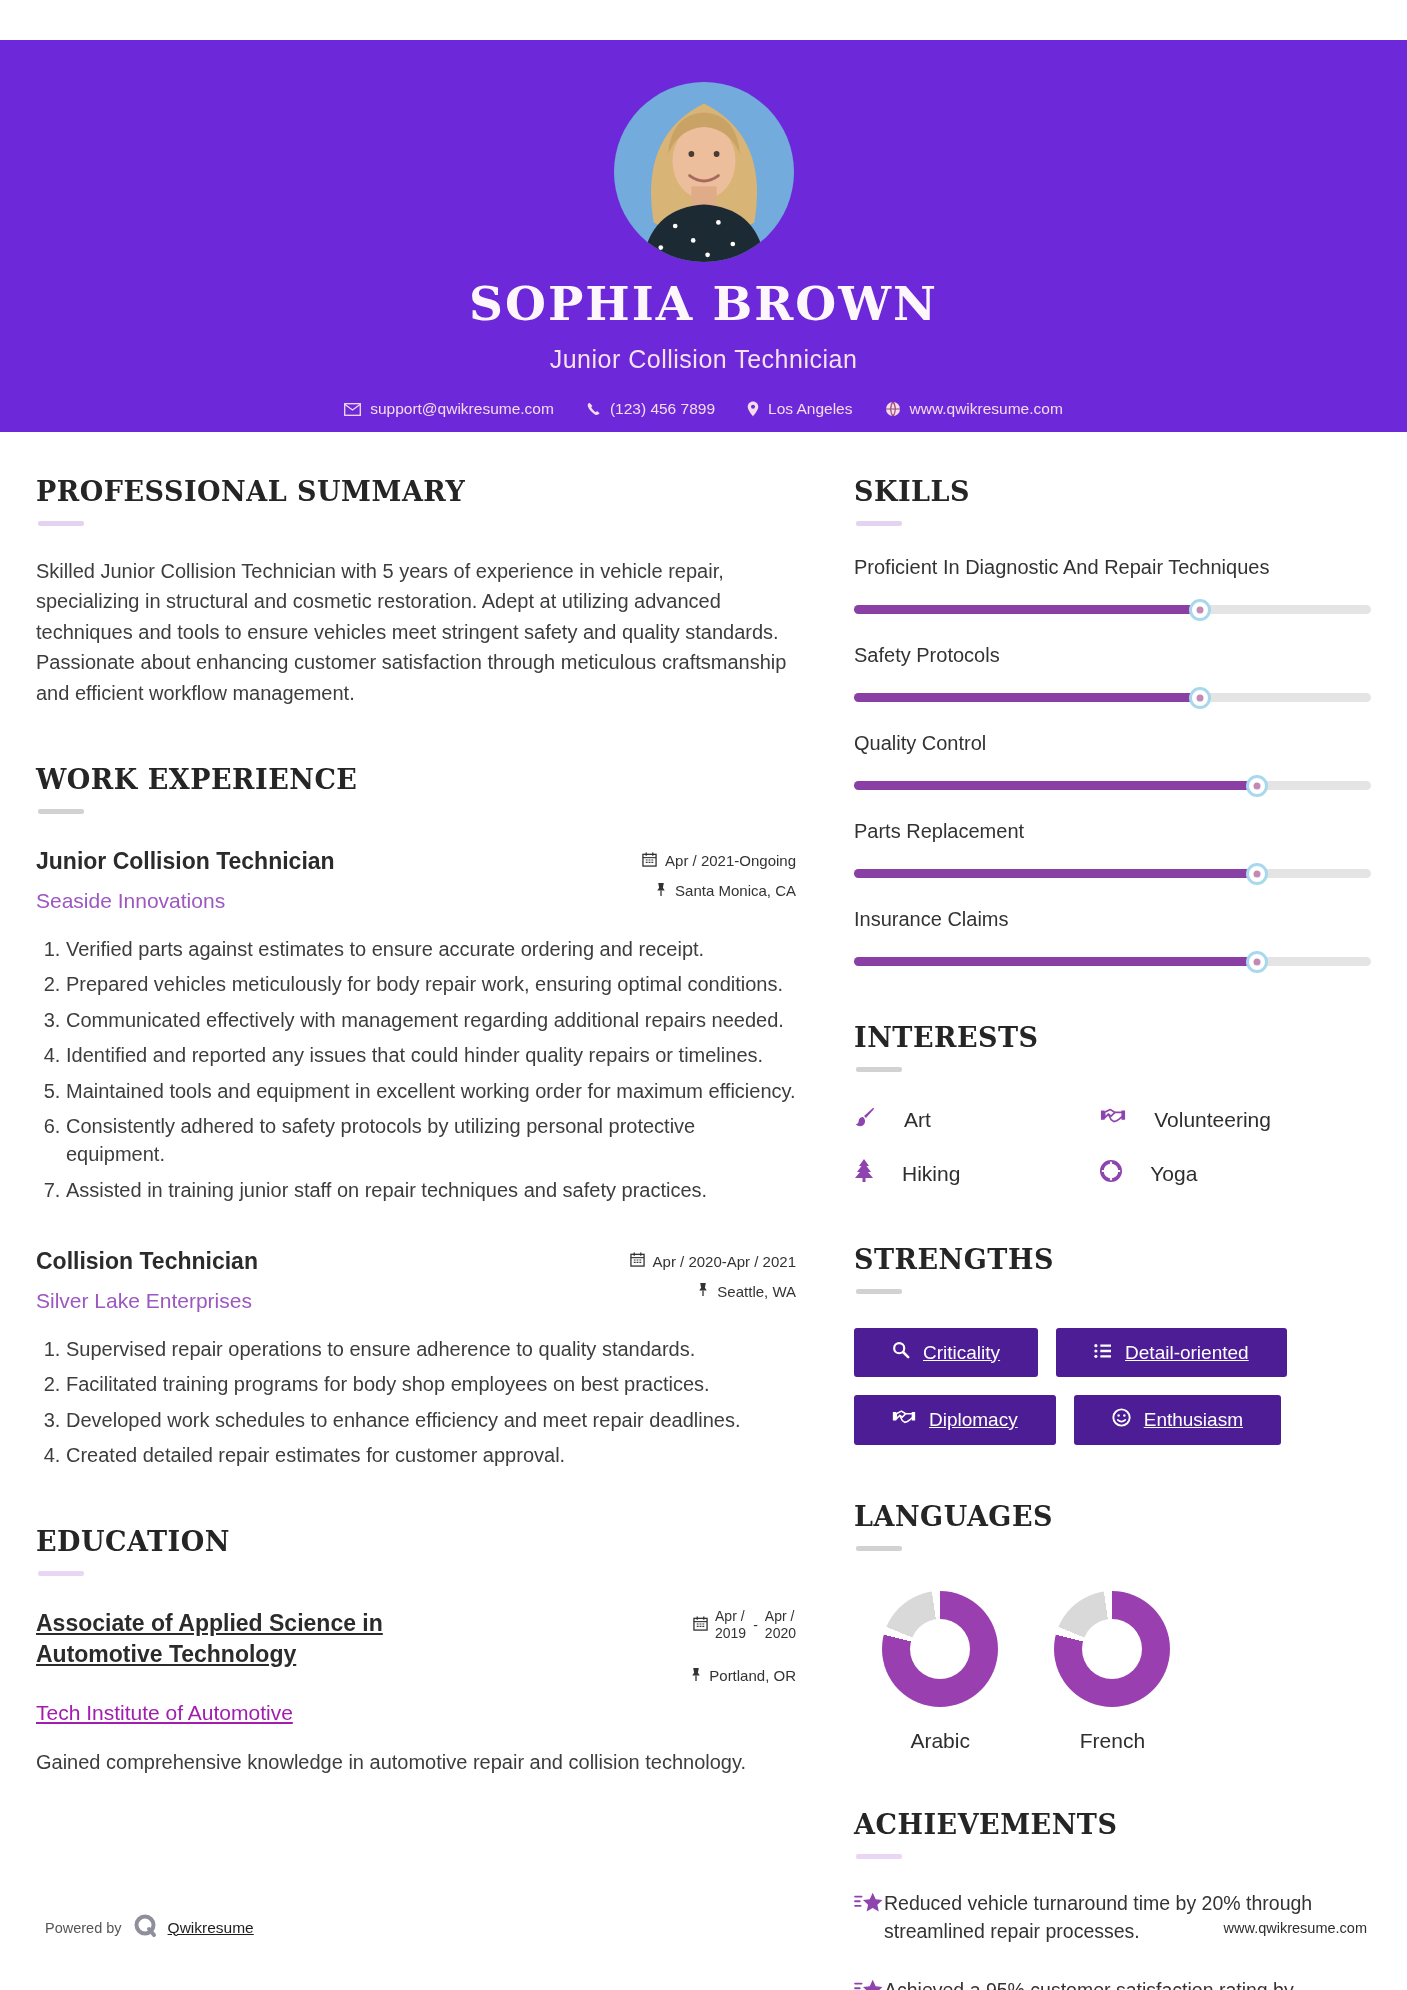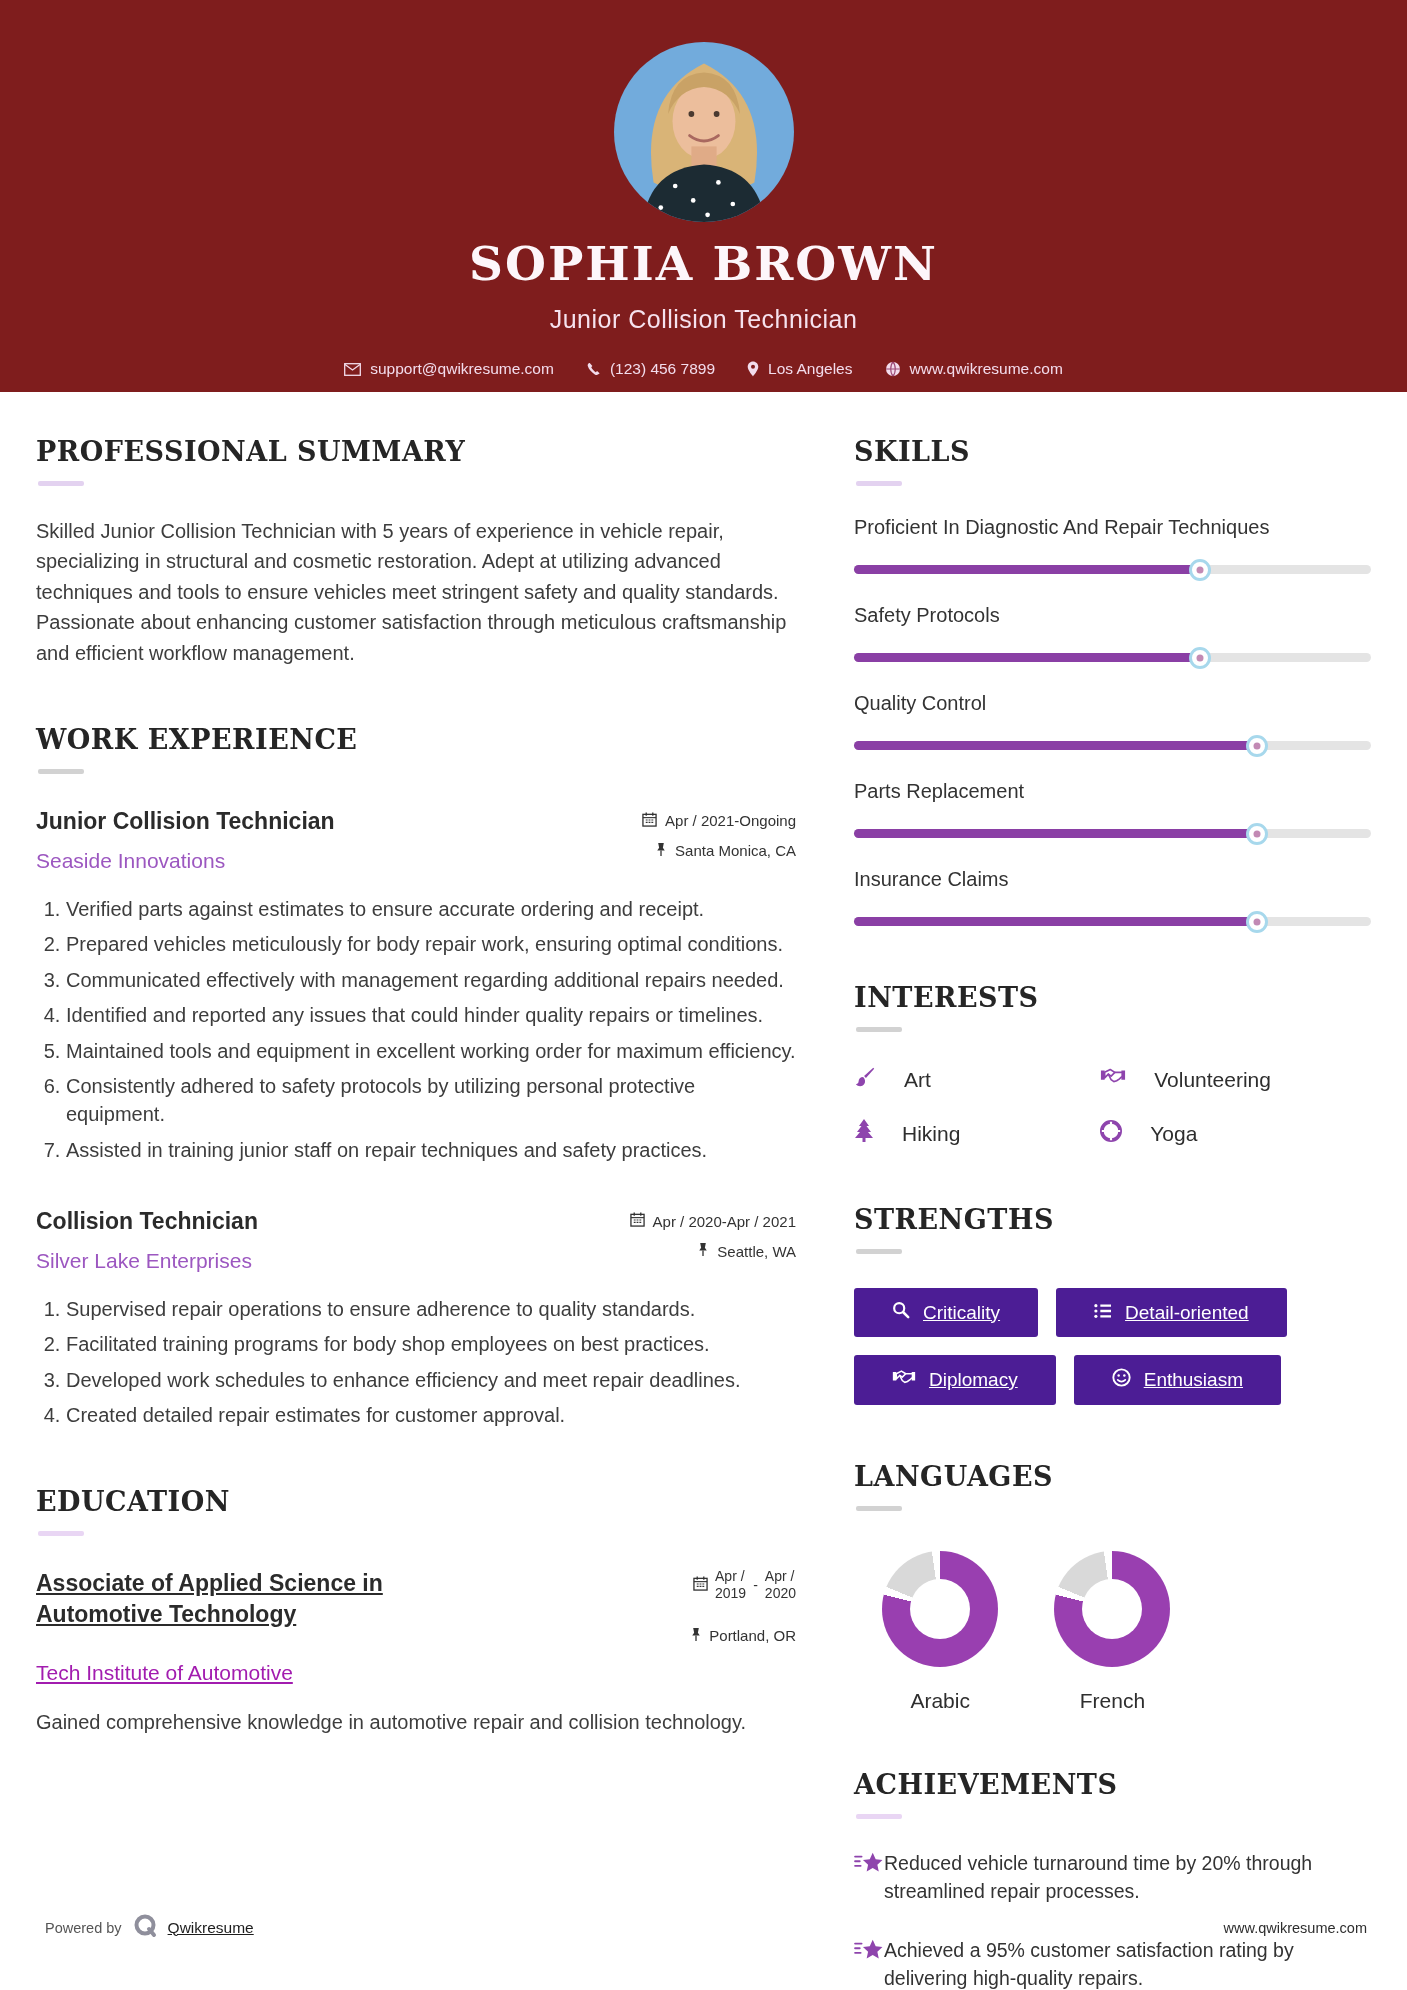--- a/index.html
+++ b/index.html
@@ -1,21 +1,21 @@
 <!DOCTYPE html>
 <html><head>
 <meta charset="utf-8">
 <style>
   * { margin:0; padding:0; box-sizing:border-box; }
   html,body { background:#ffffff; }
   body { font-family:"Liberation Sans", sans-serif; color:#3a3a3a; }
   .page { width:1407px; height:1990px; margin:0 auto; background:#fff; position:relative; overflow:hidden; }
 
   
-  .header { background:#7f1d1d; height:392px; text-align:center; position:relative; }
+  .header { background:#6d28d9; height:392px; text-align:center; position:relative;margin-top:40px; }
   .photo { width:180px; height:180px; border-radius:50%; overflow:hidden; margin:0 auto; position:relative; top:42px; }
   .photo svg { display:block; }
   .name { font-family:"DejaVu Serif","Liberation Serif",serif; font-weight:bold; color:#fdf6fa; font-size:47px; letter-spacing:2px; margin-top:56px; }
   .role { color:#f6e2ee; font-size:25px; font-weight:500; letter-spacing:.5px; margin-top:14px; }
   .contacts { display:flex; justify-content:center; align-items:center; gap:32px; margin-top:26px; color:#f3dcec; font-size:15.5px; }
   .contact { display:flex; align-items:center; gap:9px; }
   .contact svg { display:block; }
 
   
   .body { display:flex; padding:44px 36px 0 36px; gap:58px; }

